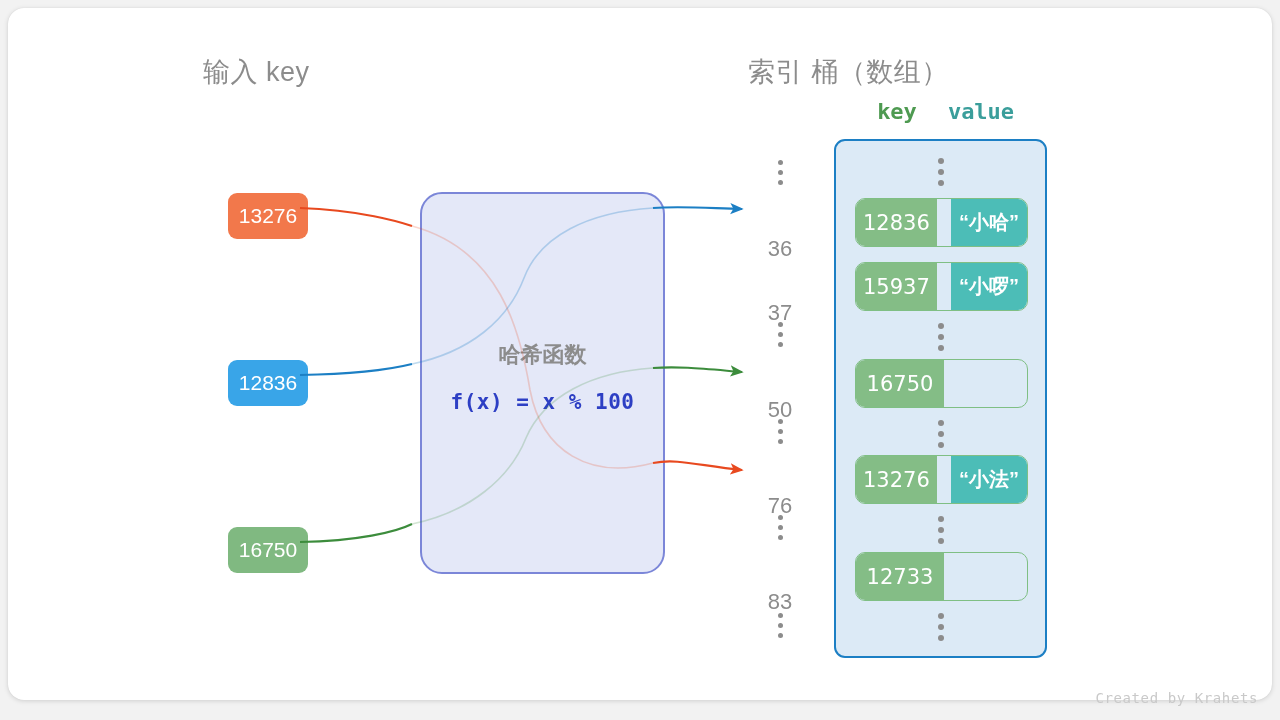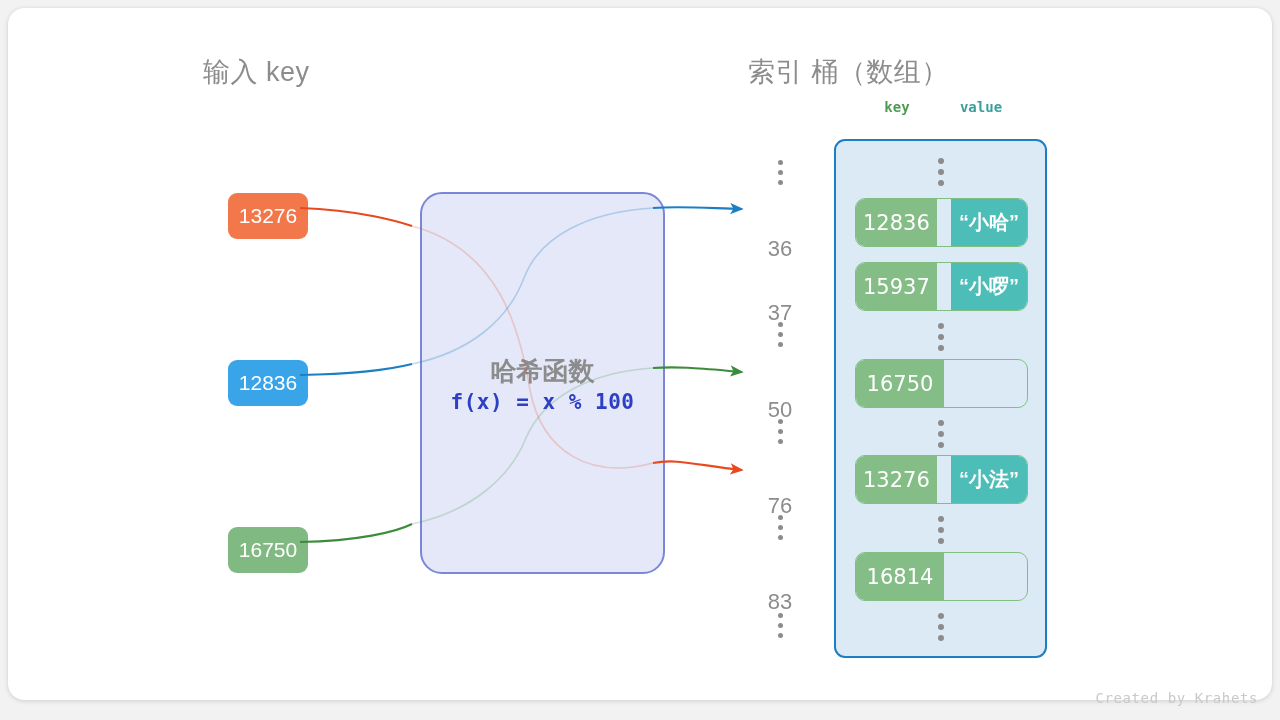--- a/index.html
+++ b/index.html
@@ -38,21 +38,21 @@
     letter-spacing: 0.5px;
   }
   #head-input  { left: 203px; top: 54px; }
   #head-index  { left: 748px; top: 54px; }
   #head-bucket { left: 880px; top: 54px; transform: translateX(-50%); }
 
   .kv-head {
     position: absolute;
     top: 99px;
     font-family: "DejaVu Sans Mono", "Liberation Mono", monospace;
-    font-size: 14px;
+    font-size: 22px;
     font-weight: 600;
     white-space: nowrap;
   }
   #head-key   { left: 897px; transform: translateX(-50%); color: #4e9a51; }
   #head-value { left: 981px; transform: translateX(-50%); color: #3a9e9b; }
 
   
   #wires {
     position: absolute;
     left: 0; top: 0;
@@ -68,24 +68,24 @@
     width: 245px;
     height: 382px;
     background: #e4e8f8;
     border: 2px solid #7b86d8;
     border-radius: 22px;
     box-sizing: border-box;
   }
   #fn-title {
     position: absolute;
     left: 0; right: 0;
-    top: 160px;
+    top: 146px;
     text-align: center;
     color: #8c8c8c;
-    font-size: 26px;
+    font-size: 22px;
     font-weight: 700;
   }
   #fn-formula {
     position: absolute;
     left: 0; right: 0;
     top: 196px;
     text-align: center;
     color: #2d3fc4;
     font-family: "DejaVu Sans Mono", "Liberation Mono", monospace;
     font-size: 21px;
@@ -329,21 +329,21 @@
       <div class="v">“小法”</div>
     </div>
 
     <div class="bdots" style="top:375px">
         <i></i>
         <i></i>
         <i></i>
       </div>
 
     <div class="pair" style="top:411px">
-      <div class="k">16814</div>
+      <div class="k">12733</div>
     </div>
 
     <div class="bdots" style="top:472px">
         <i></i>
         <i></i>
         <i></i>
       </div>
   </div>
 
   <div id="credit">Created by Krahets</div>

